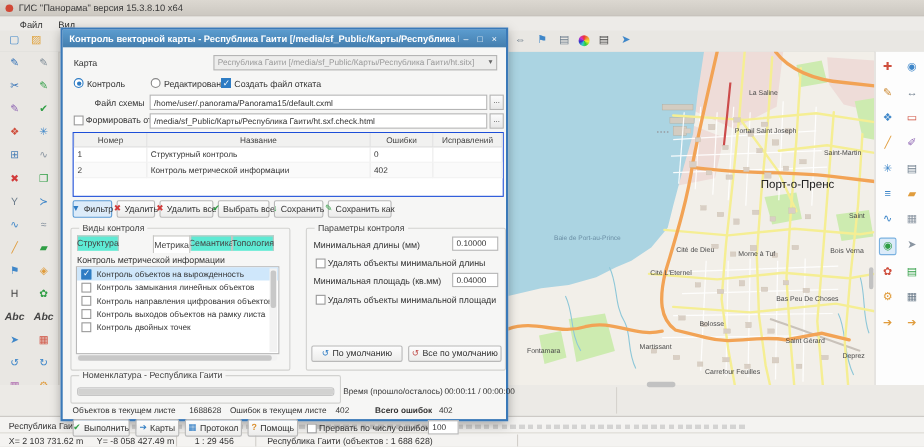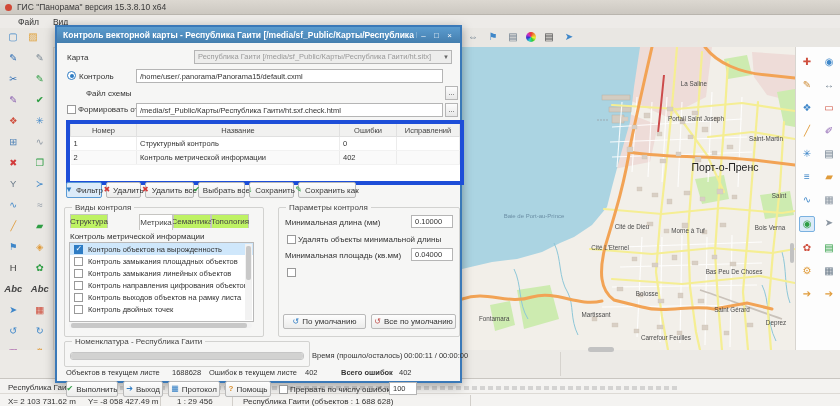--- a/index.html
+++ b/index.html
@@ -63,32 +63,32 @@
   .combo-arrow{position:absolute;font-size:6px;color:#666;}
   .browse{position:absolute;width:13px;height:14px;background:linear-gradient(#fcfcfc,#e8e8e8);
           border:1px solid #b5b5b5;font-size:7px;text-align:center;line-height:12px;cursor:pointer;
           box-sizing:border-box;}
   .rb{position:absolute;width:9px;height:9px;border:1px solid #888;border-radius:50%;background:#fff;box-sizing:border-box;}
   .rb.on{border-color:#2e7cc4;}
   .rb.on::after{content:"";position:absolute;left:1.5px;top:1.5px;width:4px;height:4px;border-radius:50%;background:#2e7cc4;}
   .cb{position:absolute;width:9px;height:9px;border:1px solid #999;background:#fff;box-sizing:border-box;}
   .cb.on{background:#2e7cc4;border-color:#2e7cc4;}
   .cb.on::after{content:"✓";position:absolute;left:0.5px;top:-1.5px;color:#fff;font-size:8px;}
-  .dtable{position:absolute;left:7px;top:77px;width:390px;height:57px;background:#fff;border:4px solid #1d4ed8;overflow:hidden;}
+  .dtable{position:absolute;left:7px;top:77px;width:390px;height:57px;background:#fff;border:1px solid #1d4ed8;overflow:hidden;}
   table{border-collapse:collapse;width:100%;font-size:7.5px;}
   th{background:#f1f1f0;font-weight:normal;color:#444;border:1px solid #e0e0e0;border-top:none;height:12px;padding:0 3px;}
   td{border-right:1px solid #ececec;border-bottom:1px solid #f2f2f2;height:13px;padding:0 3px;color:#333;}
   .btn{position:absolute;height:16px;background:linear-gradient(#fdfdfd,#ececeb);border:1px solid #b9b9b9;
        border-radius:2px;display:inline-flex;align-items:center;justify-content:center;gap:3px;
        font-size:8px;color:#333;cursor:pointer;box-sizing:border-box;white-space:nowrap;}
   .btn .bi{font-size:8px;line-height:1;}
   .btn.activeb{background:#dcebf9;border-color:#5b9bd5;}
   .grp{position:absolute;border:1px solid #d2d2d0;border-radius:2px;}
   .grp .cap{position:absolute;top:-5px;left:7px;background:#f6f6f5;padding:0 3px;font-size:8px;color:#444;white-space:nowrap;}
-  .tab{position:absolute;top:0;height:14px;background:#bef264;border:1px solid #c6c5c2;border-bottom:none;
+  .tab{position:absolute;top:0;height:14px;background:#5eead4;border:1px solid #c6c5c2;border-bottom:none;
        display:inline-flex;align-items:center;justify-content:center;font-size:8px;color:#444;cursor:pointer;box-sizing:border-box;}
   .tab.on{background:#fff;height:16px;top:-2px;z-index:2;}
   .listbox{position:absolute;background:#fff;border:1px solid #b9b9b9;}
   .li{position:relative;height:12px;display:flex;align-items:center;font-size:7.5px;color:#333;padding-left:4px;cursor:pointer;}
   .li .cb{position:relative;margin-right:5px;flex:none;}
   .li.sel{background:#cfe7fb;}
   .vscroll{position:absolute;right:1px;top:1px;width:7px;bottom:1px;background:#f2f2f2;}
   .vscroll .th{position:absolute;left:1px;top:2px;width:5px;height:34px;background:#c8c8c8;border-radius:2px;}
   .hscroll{position:absolute;height:5px;background:#f2f2f2;border-radius:2px;}
   .hscroll .th{position:absolute;left:2px;top:0;height:5px;width:96%;background:#c8c8c8;border-radius:2px;}
@@ -375,21 +375,21 @@
     <span class="combo-arrow" style="left:384px;top:11px;">▼</span>
 
     <span class="rb on" style="left:8px;top:28px;"></span>
     <span class="lbl" style="left:20px;top:29px;">Контроль</span>
     <span class="rb" style="left:78px;top:28px;"></span>
     <span class="lbl" style="left:90px;top:29px;">Редактирование</span>
     <span class="cb on" style="left:142px;top:28px;"></span>
     <span class="lbl" style="left:154px;top:29px;">Создать файл отката</span>
 
     <span class="lbl" style="left:8px;top:46px;margin-left:19px;">Файл схемы</span>
-    <input class="fld" style="left: 77px; top: 26px; width: 307px; height: 14px;" value="/home/user/.panorama/Panorama15/default.cxml">
+    <input class="fld" style="left: 77px; top: 43px; width: 307px; height: 14px;" value="/home/user/.panorama/Panorama15/default.cxml">
     <span class="browse" style="left:386px;top:43px;">...</span>
 
     <span class="cb" style="left:8px;top:62px;"></span>
     <span class="lbl" style="left:19px;top:62px;">Формировать отчет</span>
     <input class="fld" style="left: 77px; top: 60px; width: 307px; height: 14px;" value="/media/sf_Public/Карты/Республика Гаити/ht.sxf.check.html">
     <span class="browse" style="left:386px;top:60px;">...</span>
 
     <div class="dtable">
       <table>
         <colgroup>
@@ -457,24 +457,20 @@
     <span class="tab" style="left:114px;top:171px;width:38px;">Семантика</span>
     <span class="tab" style="left:152px;top:171px;width:38px;">Топология</span>
     <span class="lbl" style="left:11px;top:189px;">Контроль метрической информации</span>
     <div class="listbox" style="left:10px;top:199px;width:183px;height:78px;">
       <div class="li sel">
         <span class="cb on"></span>
         <span>Контроль объектов на вырожденность</span>
         </div>
       <div class="li">
         <span class="cb"></span>
-        <span>Контроль замыкания площадных объектов</span>
-        </div>
-      <div class="li">
-        <span class="cb"></span>
         <span>Контроль замыкания линейных объектов</span>
         </div>
       <div class="li">
         <span class="cb"></span>
         <span>Контроль направления цифрования объектов</span>
         </div>
       <div class="li">
         <span class="cb"></span>
         <span>Контроль выходов объектов на рамку листа</span>
         </div>
@@ -486,27 +482,28 @@
           <div class="th"></div>
         </div>
     </div>
     <div class="hscroll" style="left:10px;top:280px;width:183px;">
         <div class="th"></div>
       </div>
 
     <div class="grp" style="left:219px;top:164px;width:180px;height:128px;">
       <span class="cap">Параметры контроля</span>
     </div>
-    <span class="lbl" style="left:226px;top:175px;">Минимальная длина (мм)</span>
+    <span class="lbl" style="left:226px;top:175px;">Минимальная длины (мм)</span>
     <input class="fld" style="left: 352px; top: 172px; width: 42px; height: 13px;" value="0.10000">
     <span class="cb" style="left:228px;top:192px;"></span>
     <span class="lbl" style="left:239px;top:192px;">Удалять объекты минимальной длины</span>
     <span class="lbl" style="left:226px;top:208px;">Минимальная площадь (кв.мм)</span>
     <input class="fld" style="left: 352px; top: 205px; width: 42px; height: 13px;" value="0.04000">
     <span class="cb" style="left:228px;top:225px;"></span>
+    <span class="lbl" style="left:239px;top:225px;">Удалять объекты минимальной площади</span>
     <button class="btn" style="left:224px;top:271px;width:83px;height:15px;">
       <span class="bi" style="color:#2e7cc4;">↺</span>
       <span>По умолчанию</span>
       </button>
     <button class="btn" style="left:312px;top:271px;width:85px;height:15px;">
       <span class="bi" style="color:#c0504d;">↺</span>
       <span>Все по умолчанию</span>
       </button>
 
     <div class="grp" style="left:5px;top:298px;width:244px;height:24px;">
@@ -524,21 +521,21 @@
     <span class="mini" style="left:246px;top:325px;">402</span>
     <span class="mini" style="left:282px;top:325px;font-weight:bold;">Всего ошибок</span>
     <span class="mini" style="left:340px;top:325px;">402</span>
 
     <button class="btn" style="left:7px;top:338px;width:52px;">
       <span class="bi" style="color:#2f9e44;">✔</span>
       <span>Выполнить</span>
       </button>
     <button class="btn" style="left:64px;top:338px;width:40px;">
       <span class="bi" style="color:#2e7cc4;">➔</span>
-      <span>Выход</span>
+      <span>Карты</span>
       </button>
     <button class="btn" style="left:109px;top:338px;width:52px;">
       <span class="bi" style="color:#2e7cc4;">▦</span>
       <span>Протокол</span>
       </button>
     <button class="btn" style="left:166px;top:338px;width:46px;">
       <span class="bi" style="color:#d98e2c;font-weight:bold;">?</span>
       <span>Помощь</span>
       </button>
     <span class="cb" style="left:220px;top:342px;"></span>

